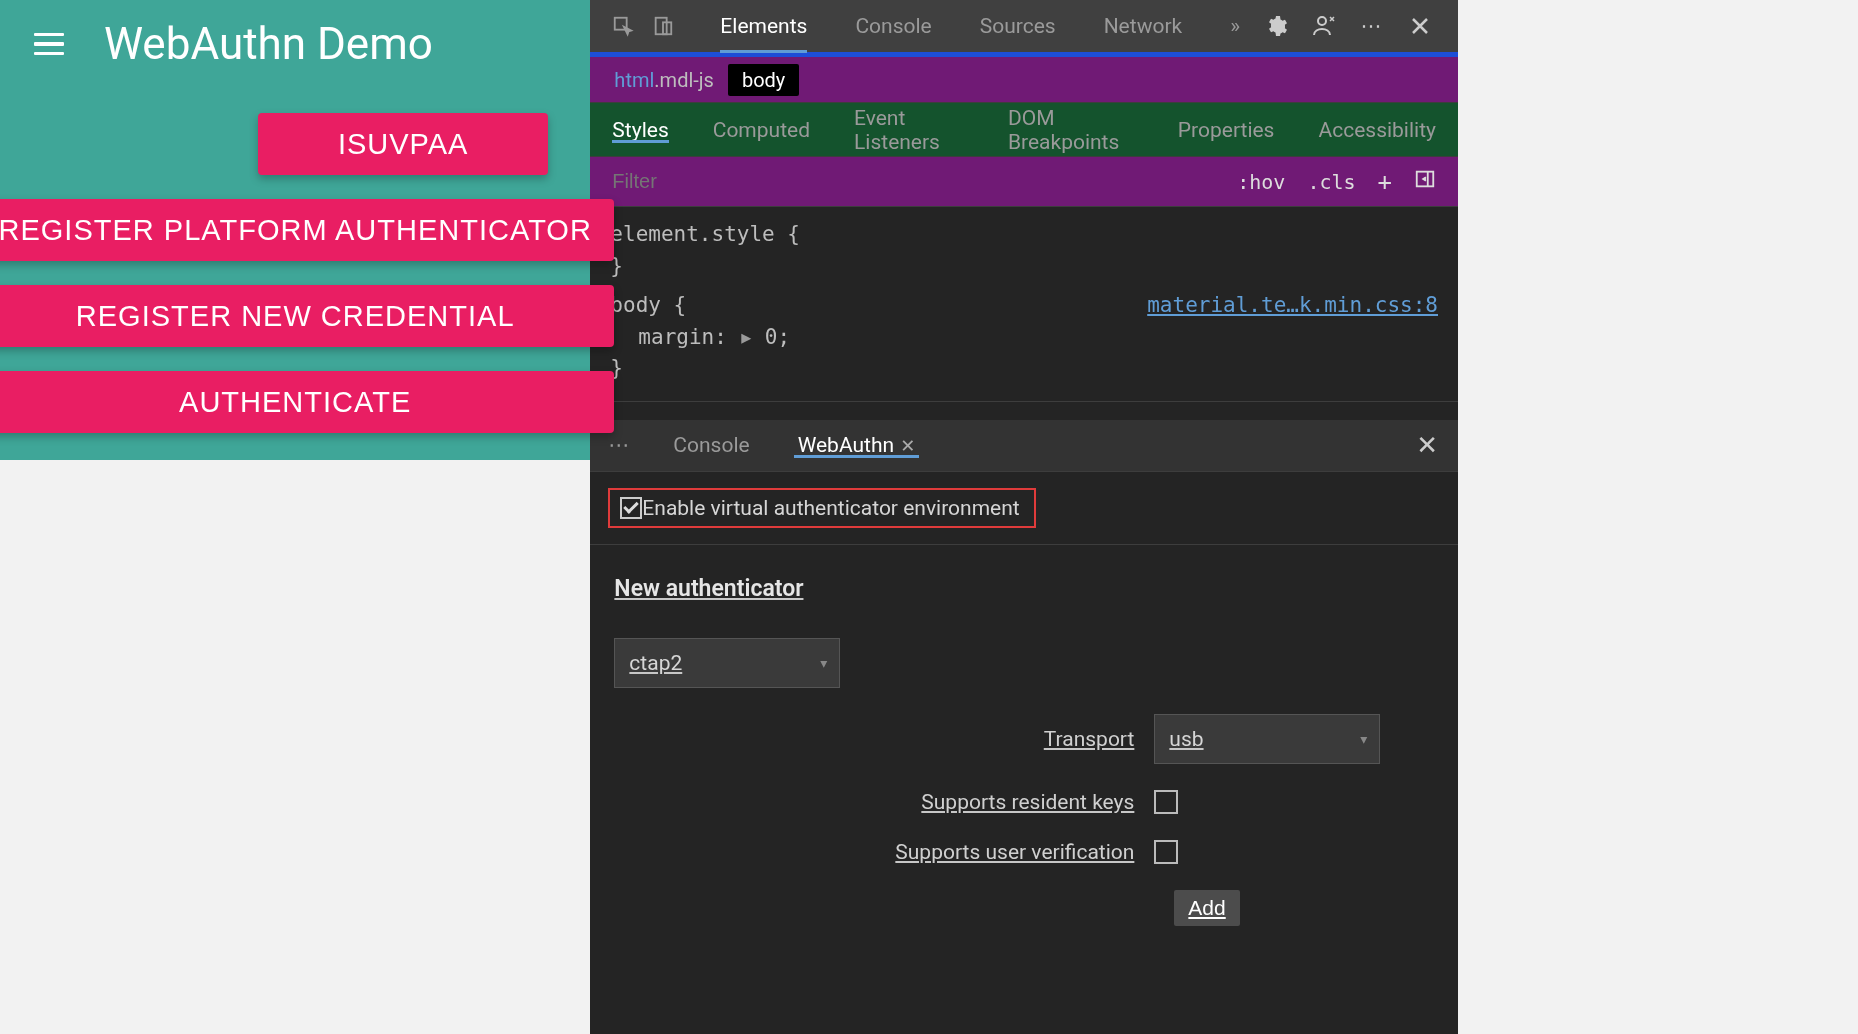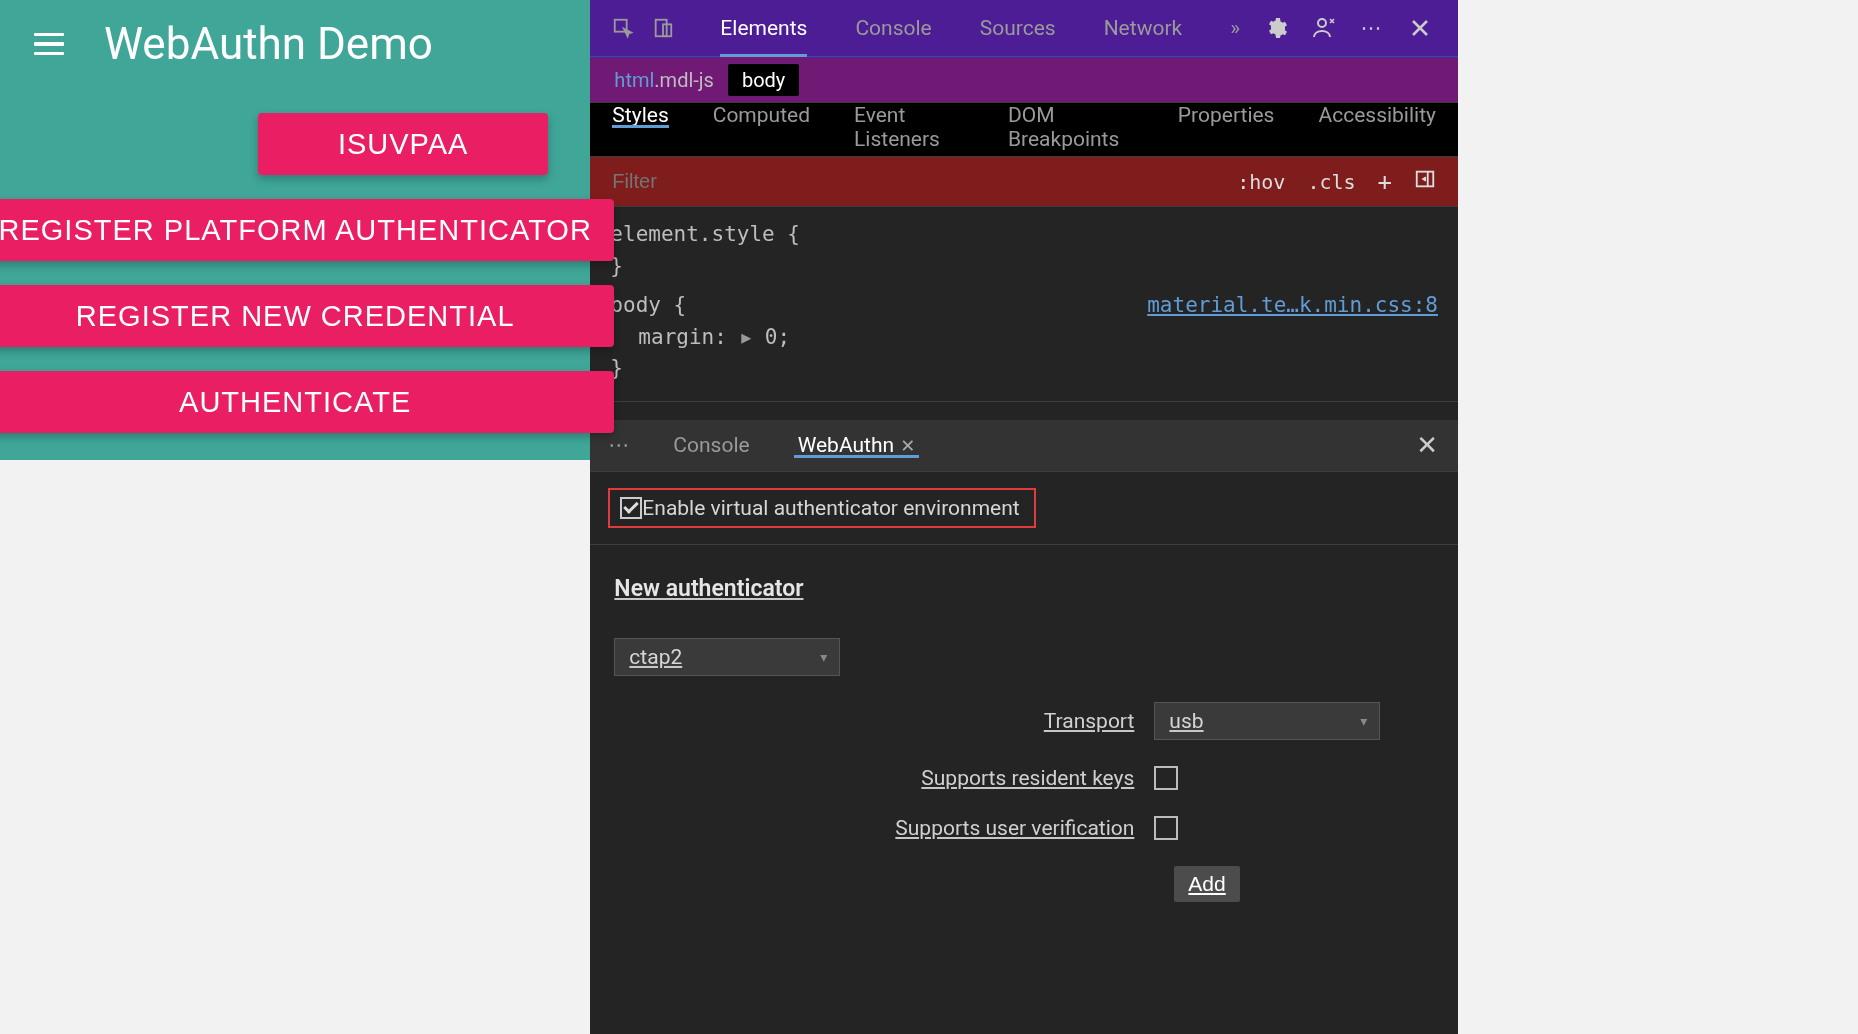--- a/index.html
+++ b/index.html
@@ -11,40 +11,40 @@
   .menu-icon { margin:0 40px 0 34px; display:flex; flex-direction:column; gap:6px; cursor:pointer; }
   .menu-icon span { width:30px; height:3.5px; background:#fff; border-radius:1px; display:block; }
   .app-title { font-size:44px; font-weight:400; color:#fff; }
   .btn-stack { position:absolute; top:113px; left:0; right:0; display:flex; flex-direction:column; align-items:center; gap:24px; }
   .pink-btn { background:#e91e63; color:#fff; font-size:29px; font-weight:500; letter-spacing:1px; height:62px; display:flex; align-items:center; justify-content:center; border:none; border-radius:4px; box-shadow:0 4px 8px rgba(0,0,0,.25); cursor:pointer; }
   .w1 { width:290px; margin-left:216px; }
   .w2, .w3, .w4 { width:638px; }
 
   
   .devtools { flex:1; height:100%; background:#242424; color:#c7c7c7; display:flex; flex-direction:column; border-right:400px solid #f2f2f2; }
-  .dt-top { height:57px; background:#4c1d95; border-bottom:1px solid #1d4ed8; display:flex; align-items:center; color:#9a9a9a; font-size:21px; position:relative; }
+  .dt-top { height:57px; background:#404040; border-bottom:5px solid #1d4ed8; display:flex; align-items:center; color:#9a9a9a; font-size:21px; position:relative; }
   .dt-top .lefticons { display:flex; gap:18px; padding:0 22px; align-items:center; }
   .ic { width:22px; height:22px; display:inline-flex; align-items:center; justify-content:center; }
   .ic svg { width:100%; height:100%; }
   .tab-row { display:flex; height:100%; }
   .tab { padding:0 24px; display:flex; align-items:center; cursor:pointer; position:relative; }
   .tab.active { color:#fff; }
   .tab.active::after { content:""; position:absolute; bottom:-1px; left:24px; right:24px; height:3px; background:#609dd6; }
   .right-icons { margin-left:auto; display:flex; gap:24px; padding-right:26px; align-items:center; }
   .gearsvg, .usersvg, .dotssvg, .xbig { width:24px;height:24px; }
 
   .crumbs { height:46px; background:#701a75; display:flex; align-items:center; font-size:20px; padding-left:24px; color:#bdbdbd; border-bottom:1px solid #3d3d3d;}
   .crumb-html { color:#609dd6; }
   .crumb-body { background:#000; color:#fff; padding:4px 14px; margin-left:14px; border-radius:2px; }
 
-  .subtabs { height:54px; background:#000000; border-bottom:1px solid #3d3d3d; display:flex; align-items:flex-start; font-size:21px; color:#9a9a9a; }
+  .subtabs { height:54px; background:#14532d; border-bottom:1px solid #3d3d3d; display:flex; align-items:center; font-size:21px; color:#9a9a9a; }
   .subtabs .tab { padding:0 22px; }
   .subtabs .tab.active::after { left:22px; right:22px; }
 
-  .filter-row { height:50px; background:#7f1d1d; display:flex; align-items:center; padding:0 22px; font-size:20px; color:#888; border-bottom:1px solid #3d3d3d;gap:11px; }
+  .filter-row { height:50px; background:#701a75; display:flex; align-items:center; padding:0 22px; font-size:20px; color:#888; border-bottom:1px solid #3d3d3d;gap:11px; }
   .filter-input { flex:1; background:transparent; border:none; color:#c7c7c7; font-size:20px; outline:none; }
   .filter-tools { display:flex; gap:22px; align-items:center; font-family:monospace; font-size:20px; color:#ddd;}
   .plusicon, .panelicon { font-size:24px; }
 
   .styles-pane { background:#242424; padding:12px 20px 16px 20px; font-family:Menlo,Consolas,monospace; font-size:21px; color:#bdbdbd; line-height:1.5; border-bottom:1px solid #3d3d3d;}
   .rule-head { display:flex; justify-content:space-between; }
   .link { color:#609dd6; text-decoration:underline; cursor:pointer; }
   .indent { padding-left:28px; }
   .disclosure { display:inline-block; transform:scale(.8); color:#9a9a9a; }
 
@@ -59,21 +59,21 @@
   .webauthn-box { padding:16px 18px; border-bottom:1px solid #3d3d3d;}
   .redframe { border:2.5px solid #e03b3b; padding:6px 14px 6px 10px; display:inline-flex; align-items:center; gap:0; }
   .check { width:22px; height:22px; border:2px solid #ccc; display:flex; align-items:center; justify-content:center; background:#242424; cursor:pointer;}
   .check .mark { width:14px; height:8px; border-left:3px solid #ddd; border-bottom:3px solid #ddd; transform:rotate(-45deg); margin-top:-4px;}
   .lbl { font-size:21px; color:#d6d6d6; }
 
   .new-auth { padding:30px 24px; flex:1; overflow:auto;text-decoration:underline;}
   .na-title { font-size:23px; font-weight:600; color:#e6e6e6; margin-bottom:36px;}
   .form-row { display:flex; align-items:center; margin-bottom:26px; }
   .form-label { width:540px; text-align:right; font-size:21px; color:#d0d0d0; padding-right:20px;}
-  .select { width:226px; height:38px; background:#3a3a3a; border:1px solid #555; color:#d6d6d6; font-size:21px; display:flex; align-items:center; padding:0 14px; position:relative; cursor:pointer;}
+  .select { width:226px; height:50px; background:#3a3a3a; border:1px solid #555; color:#d6d6d6; font-size:21px; display:flex; align-items:center; padding:0 14px; position:relative; cursor:pointer;}
   .select::after { content:"▾"; position:absolute; right:12px; color:#888; font-size:14px;}
   .chk { width:24px; height:24px; border:2px solid #bbb; background:#242424; cursor:pointer;}
   .addbtn { margin-left:560px; background:#4c4c4c; color:#fff; font-size:21px; text-decoration:underline; padding:6px 14px; border:none; border-radius:2px; cursor:pointer;}
 </style>
 </head>
 <body>
 
 <div class="app">
   <div class="hero">
     <div class="appbar">

